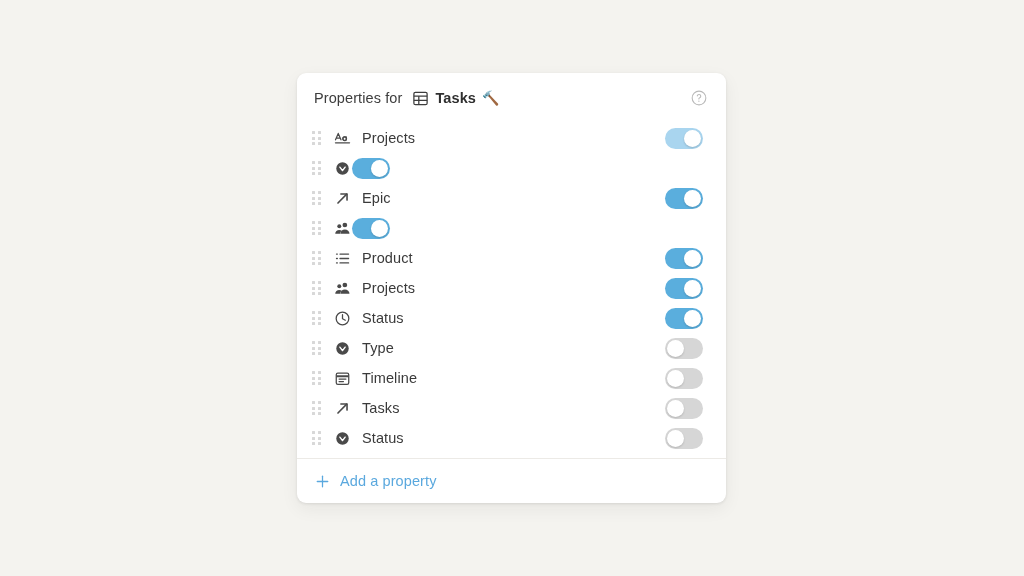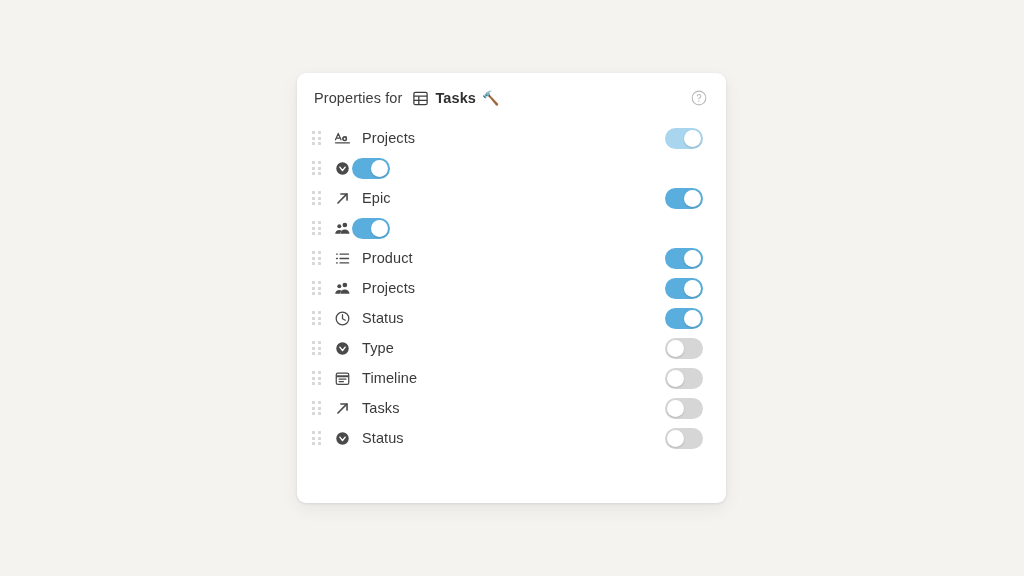--- a/index.html
+++ b/index.html
@@ -431,15 +431,26 @@
               <path d="M6.2 7.6 9 11.2l2.8-3.6" fill="none" stroke="#ffffff" stroke-width="1.5" stroke-linecap="round" stroke-linejoin="round"></path>
             </svg>
           </div>
           <div class="prop-label">Status</div>
           <div class="toggle">
             <span class="knob"></span>
           </div>
         </div>
       </div>
 
+    <div class="card-footer">
+      <div class="add-prop">
+        <span class="plus-icon">
+          <svg width="15" height="15" viewBox="0 0 16 16" fill="none" stroke="currentColor" stroke-width="1.35" stroke-linecap="round">
+            <line x1="8" y1="2.4" x2="8" y2="13.6"></line>
+            <line x1="2.4" y1="8" x2="13.6" y2="8"></line>
+          </svg>
+        </span>
+        <span>Add a property</span>
+      </div>
+    </div>
 
   </div>
 </div>
 
 </body></html>

